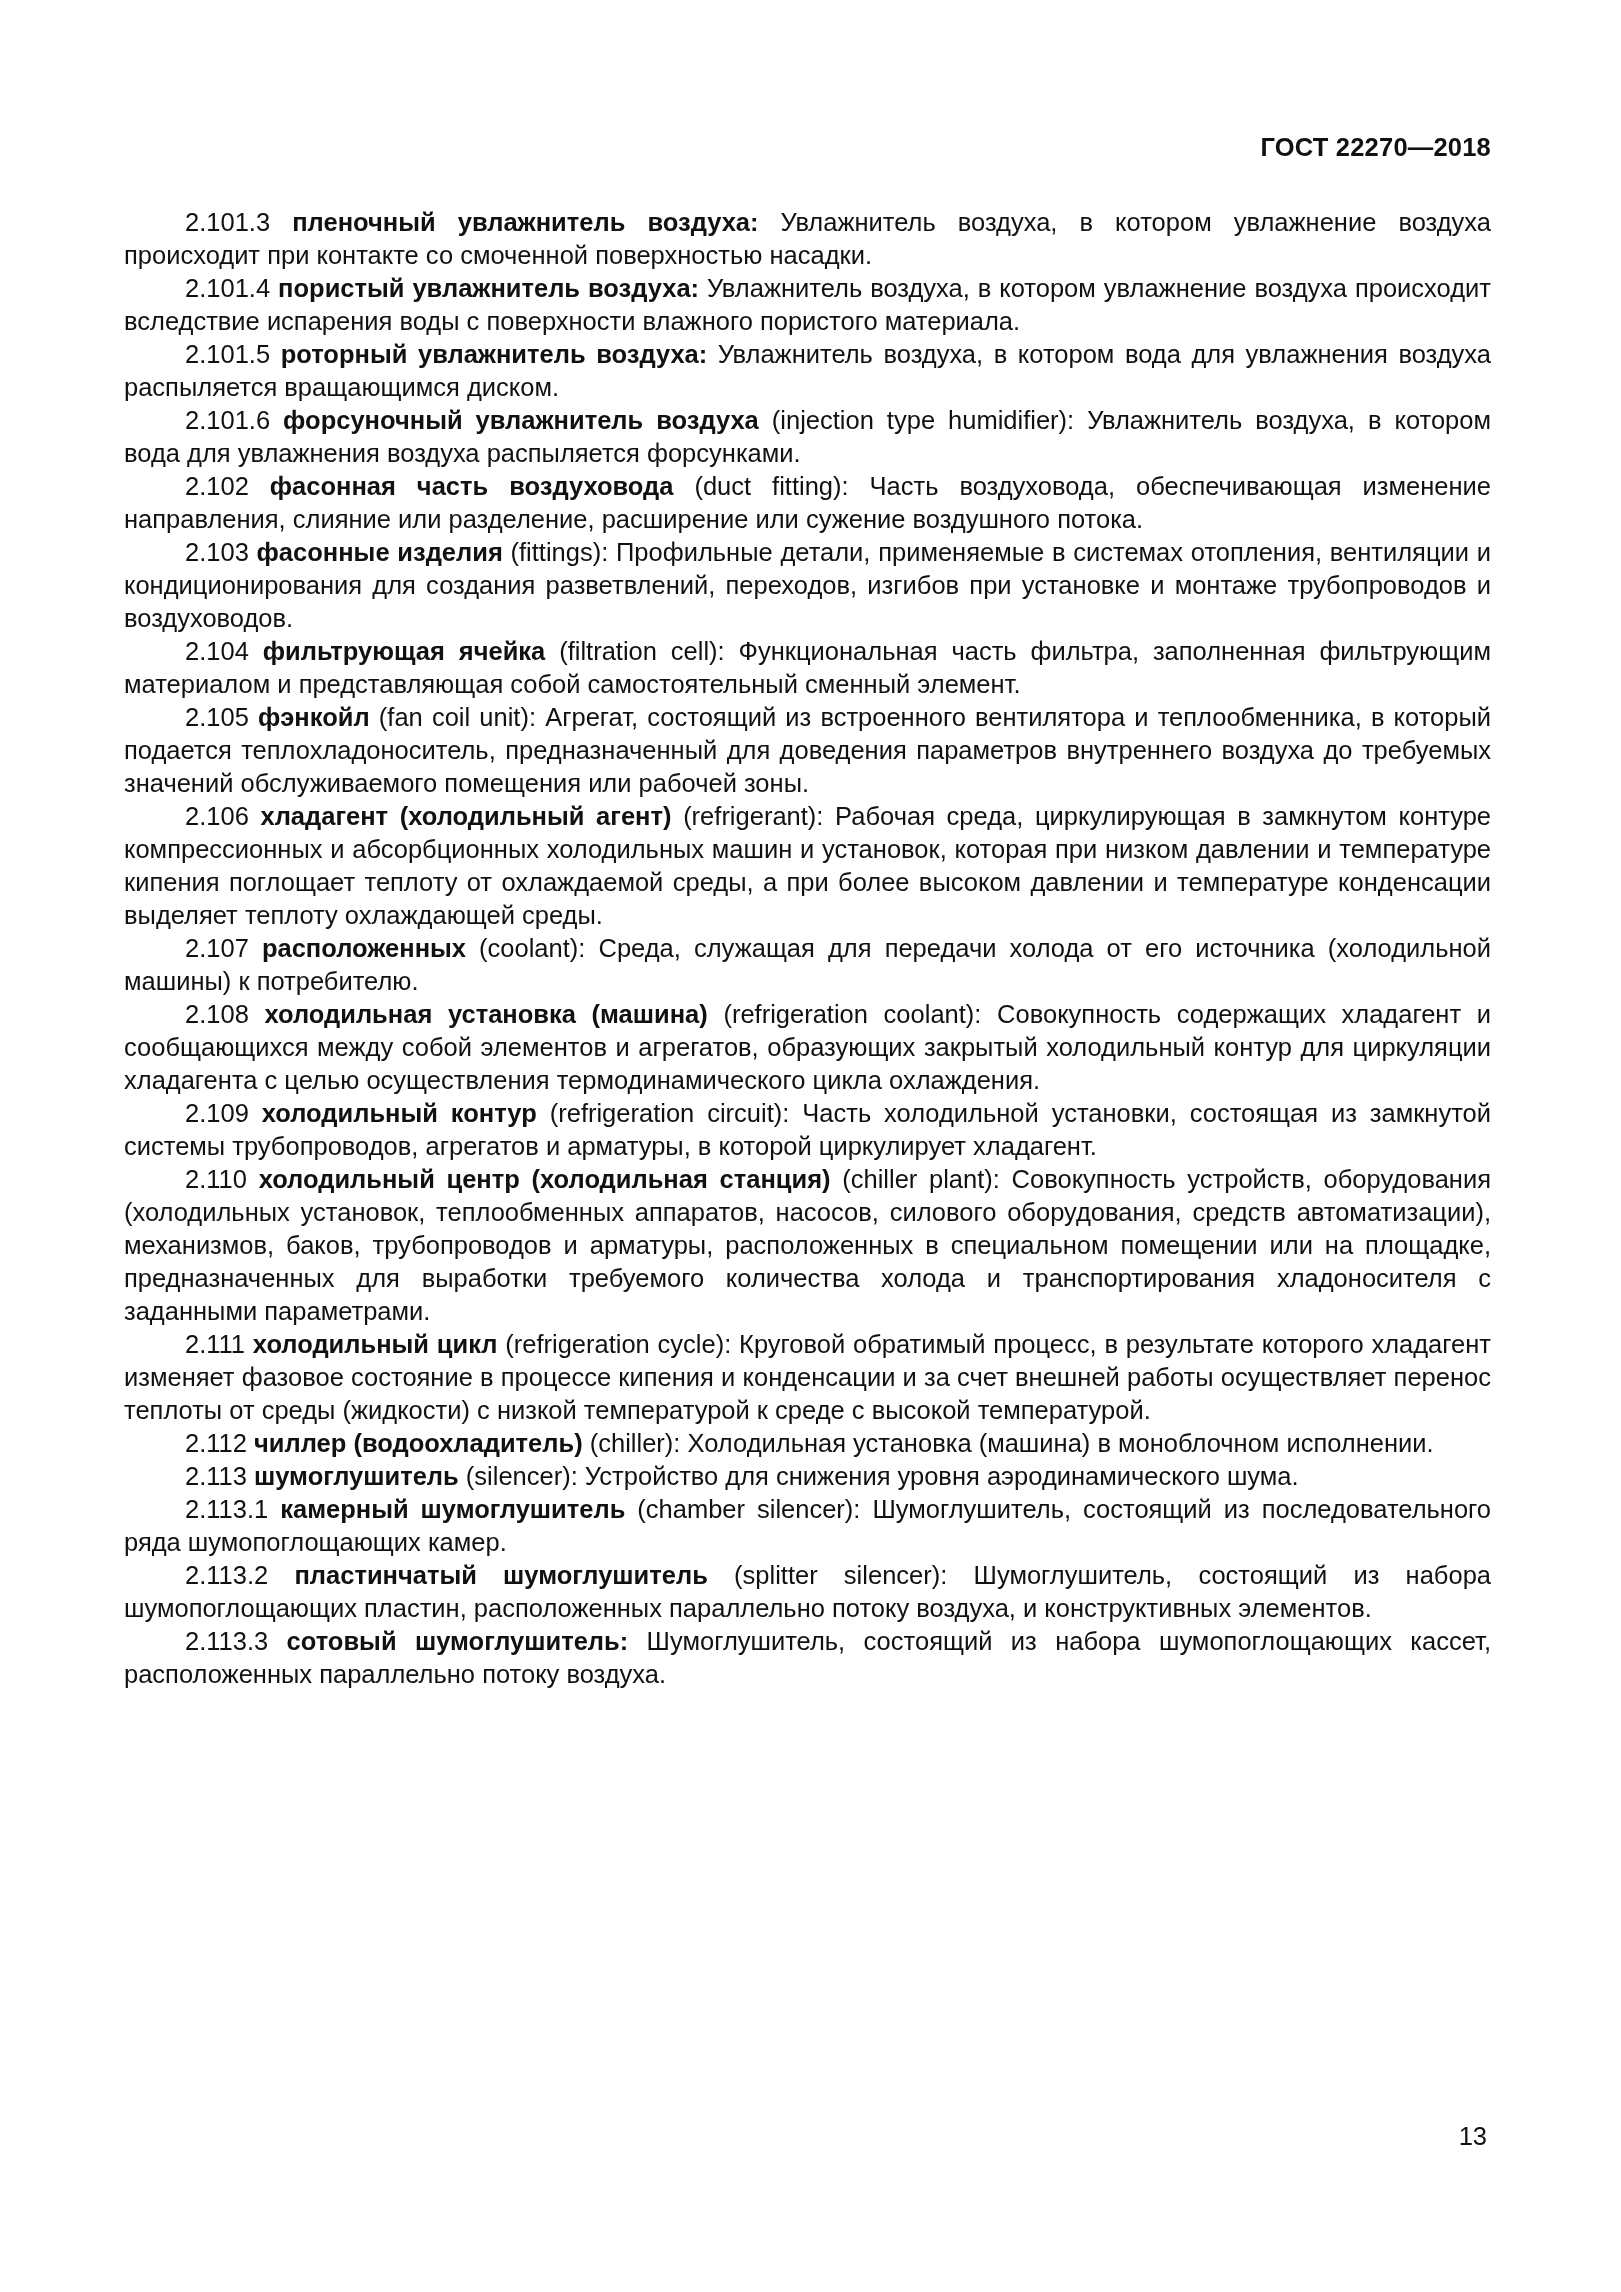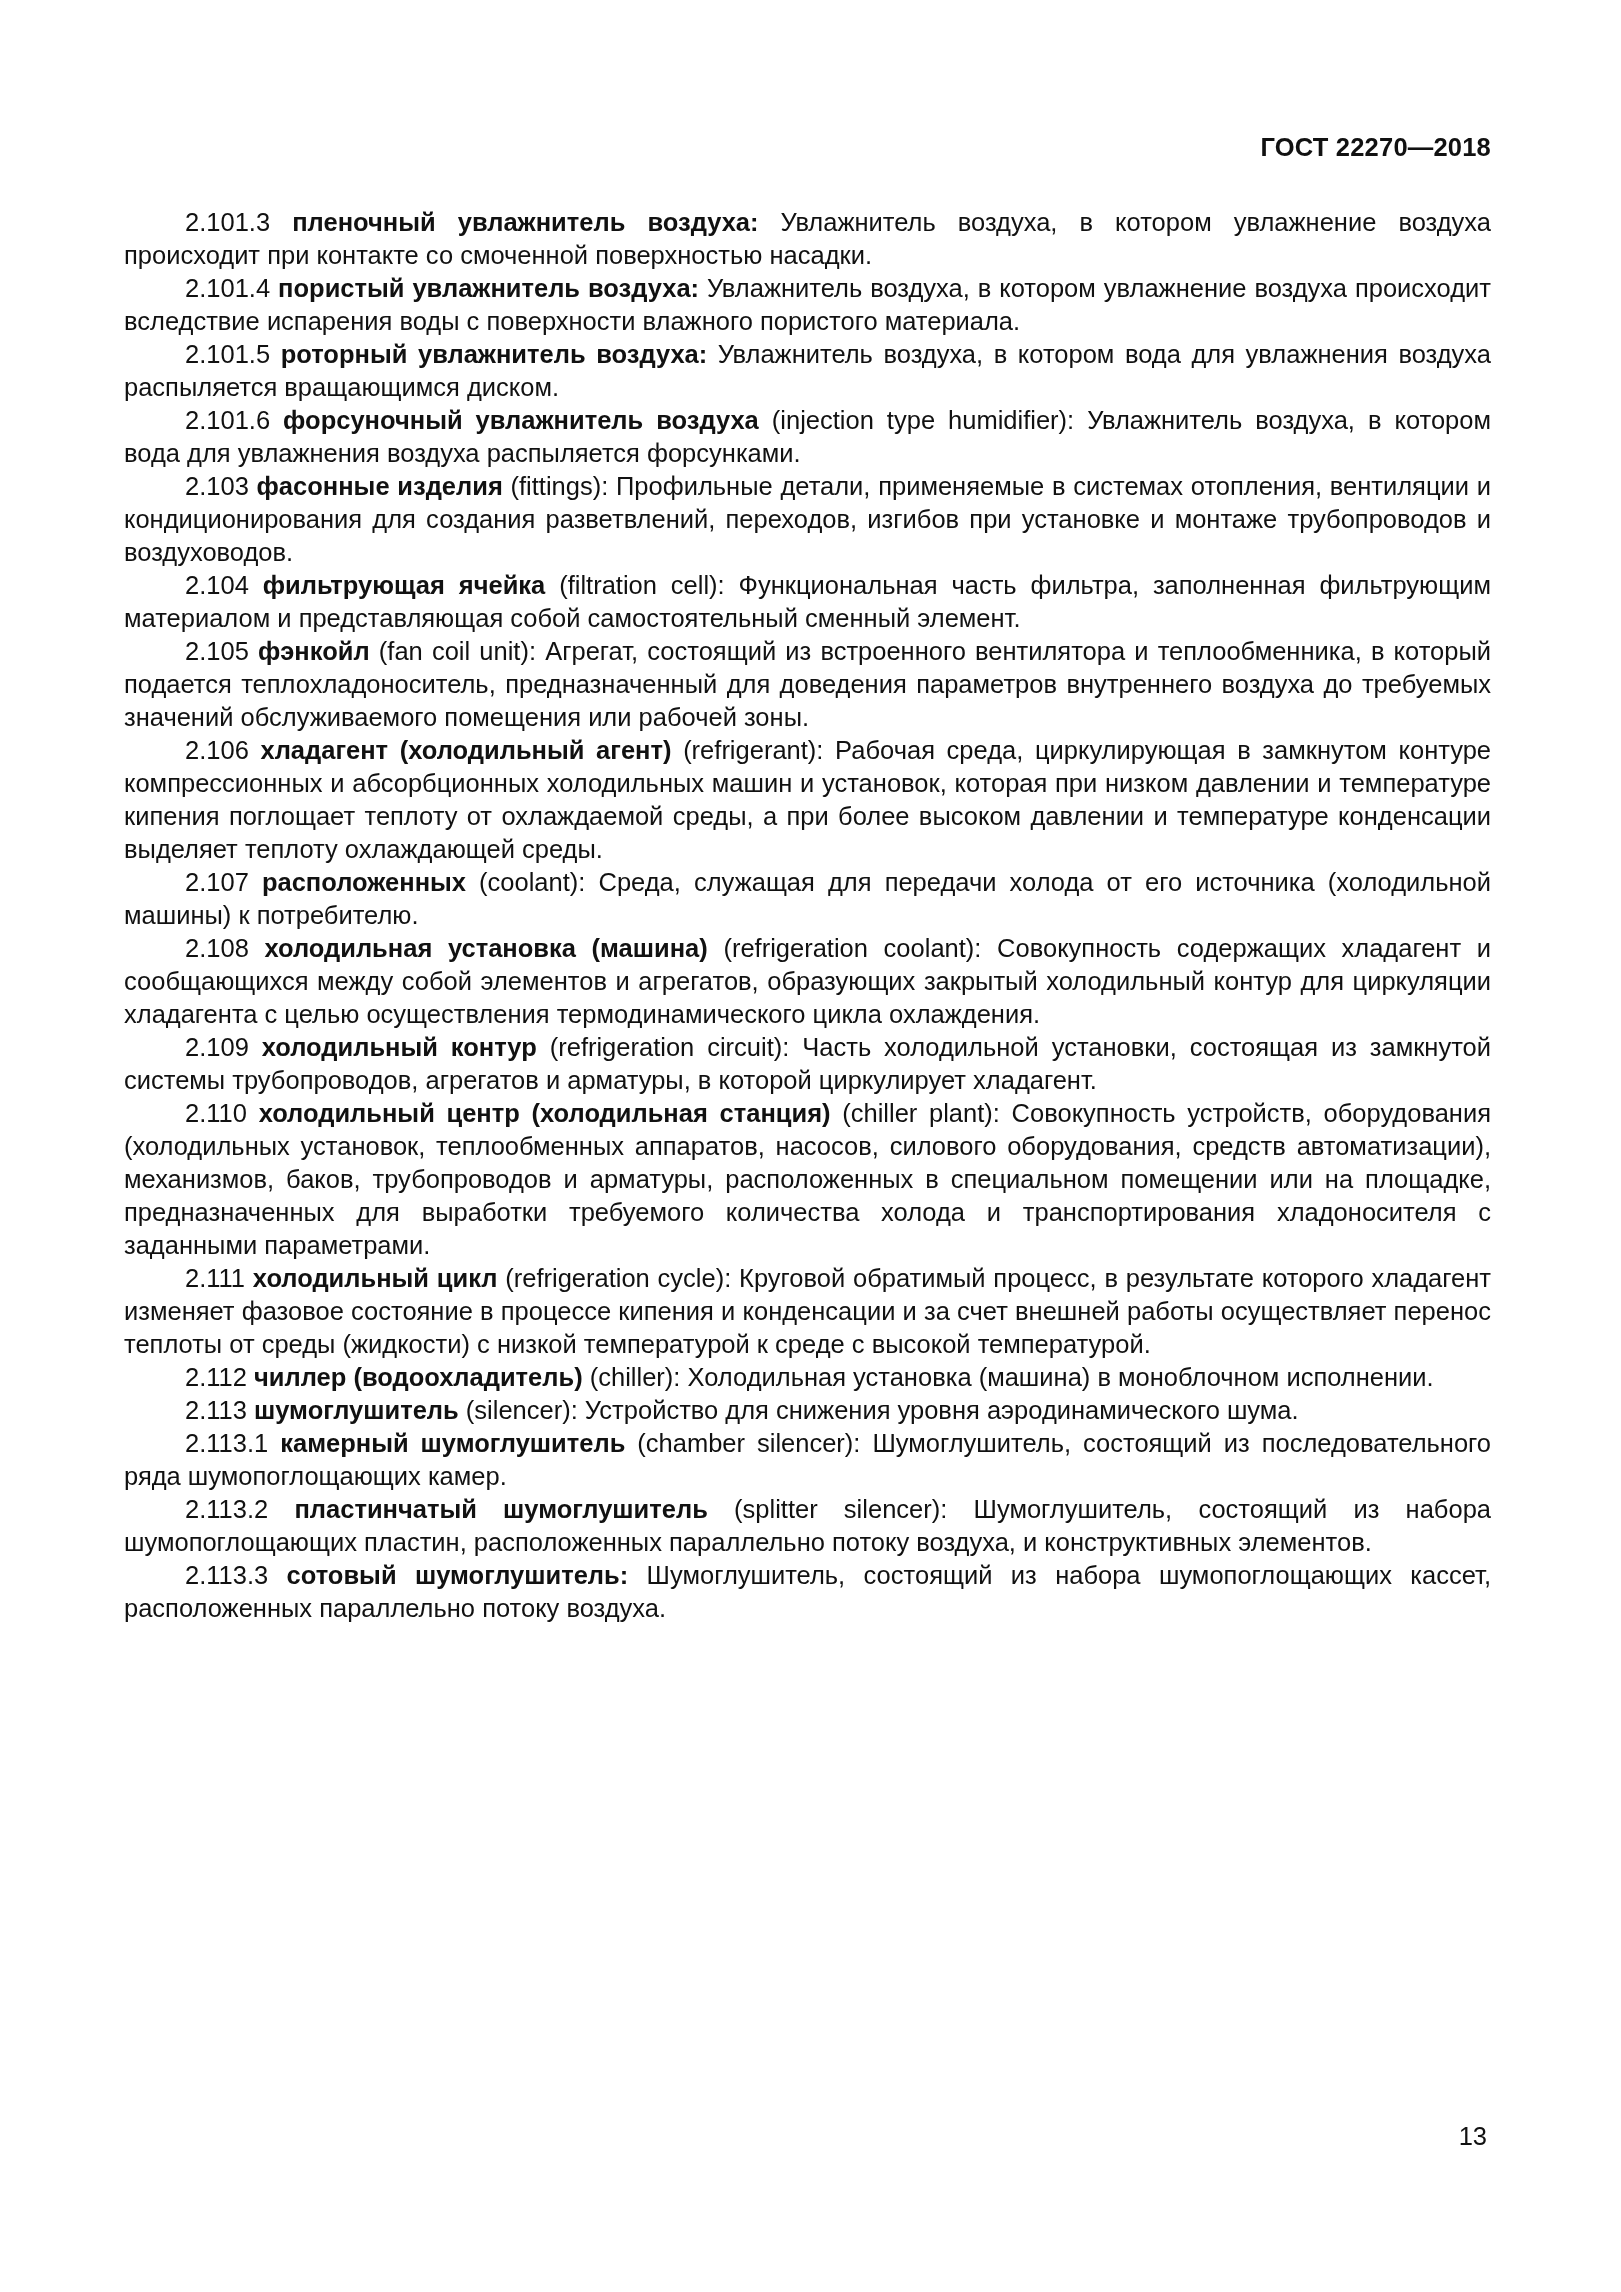--- a/index.html
+++ b/index.html
@@ -58,20 +58,21 @@
 
   <div class="doc-header">
     <span>ГОСТ 22270—2018</span>
   </div>
 
   <div class="terms" id="terms-container">
       <p class="term-entry"><span>2.101.3</span> <b>пленочный увлажнитель воздуха:</b><span></span> <span>Увлажнитель воздуха, в котором увлажнение воздуха происходит при контакте со смоченной поверхностью насадки.</span></p>
       <p class="term-entry"><span>2.101.4</span> <b>пористый увлажнитель воздуха:</b><span></span> <span>Увлажнитель воздуха, в котором увлажнение воздуха происходит вследствие испарения воды с поверхности влажного пористого материала.</span></p>
       <p class="term-entry"><span>2.101.5</span> <b>роторный увлажнитель воздуха:</b><span></span> <span>Увлажнитель воздуха, в котором вода для увлажнения воздуха распыляется вращающимся диском.</span></p>
       <p class="term-entry"><span>2.101.6</span> <b>форсуночный увлажнитель воздуха</b><span> (injection type humidifier):</span> <span>Увлажнитель воздуха, в котором вода для увлажнения воздуха распыляется форсунками.</span></p>
+      <p class="term-entry"><span>2.102</span> <b>фасонная часть воздуховода</b><span> (duct fitting):</span> <span>Часть воздуховода, обеспечивающая изменение направления, слияние или разделение, расширение или сужение воздушного потока.</span></p>
       <p class="term-entry"><span>2.103</span> <b>фасонные изделия</b><span> (fittings):</span> <span>Профильные детали, применяемые в системах отопления, вентиляции и кондиционирования для создания разветвлений, переходов, изгибов при установке и монтаже трубопроводов и воздуховодов.</span></p>
       <p class="term-entry"><span>2.104</span> <b>фильтрующая ячейка</b><span> (filtration cell):</span> <span>Функциональная часть фильтра, заполненная фильтрующим материалом и представляющая собой самостоятельный сменный элемент.</span></p>
       <p class="term-entry"><span>2.105</span> <b>фэнкойл</b><span> (fan coil unit):</span> <span>Агрегат, состоящий из встроенного вентилятора и теплообменника, в который подается теплохладоноситель, предназначенный для доведения параметров внутреннего воздуха до требуемых значений обслуживаемого помещения или рабочей зоны.</span></p>
       <p class="term-entry"><span>2.106</span> <b>хладагент (холодильный агент)</b><span> (refrigerant):</span> <span>Рабочая среда, циркулирующая в замкнутом контуре компрессионных и абсорбционных холодильных машин и установок, которая при низком давлении и температуре кипения поглощает теплоту от охлаждаемой среды, а при более высоком давлении и температуре конденсации выделяет теплоту охлаждающей среды.</span></p>
       <p class="term-entry"><span>2.107</span> <b>расположенных</b><span> (coolant):</span> <span>Среда, служащая для передачи холода от его источника (холодильной машины) к потребителю.</span></p>
       <p class="term-entry"><span>2.108</span> <b>холодильная установка (машина)</b><span> (refrigeration coolant):</span> <span>Совокупность содержащих хладагент и сообщающихся между собой элементов и агрегатов, образующих закрытый холодильный контур для циркуляции хладагента с целью осуществления термодинамического цикла охлаждения.</span></p>
       <p class="term-entry"><span>2.109</span> <b>холодильный контур</b><span> (refrigeration circuit):</span> <span>Часть холодильной установки, состоящая из замкнутой системы трубопроводов, агрегатов и арматуры, в которой циркулирует хладагент.</span></p>
       <p class="term-entry"><span>2.110</span> <b>холодильный центр (холодильная станция)</b><span> (chiller plant):</span> <span>Совокупность устройств, оборудования (холодильных установок, теплообменных аппаратов, насосов, силового оборудования, средств автоматизации), механизмов, баков, трубопроводов и арматуры, расположенных в специальном помещении или на площадке, предназначенных для выработки требуемого количества холода и транспортирования хладоносителя с заданными параметрами.</span></p>
       <p class="term-entry"><span>2.111</span> <b>холодильный цикл</b><span> (refrigeration cycle):</span> <span>Круговой обратимый процесс, в результате которого хладагент изменяет фазовое состояние в процессе кипения и конденсации и за счет внешней работы осуществляет перенос теплоты от среды (жидкости) с низкой температурой к среде с высокой температурой.</span></p>
       <p class="term-entry"><span>2.112</span> <b>чиллер (водоохладитель)</b><span> (chiller):</span> <span>Холодильная установка (машина) в моноблочном исполнении.</span></p>

